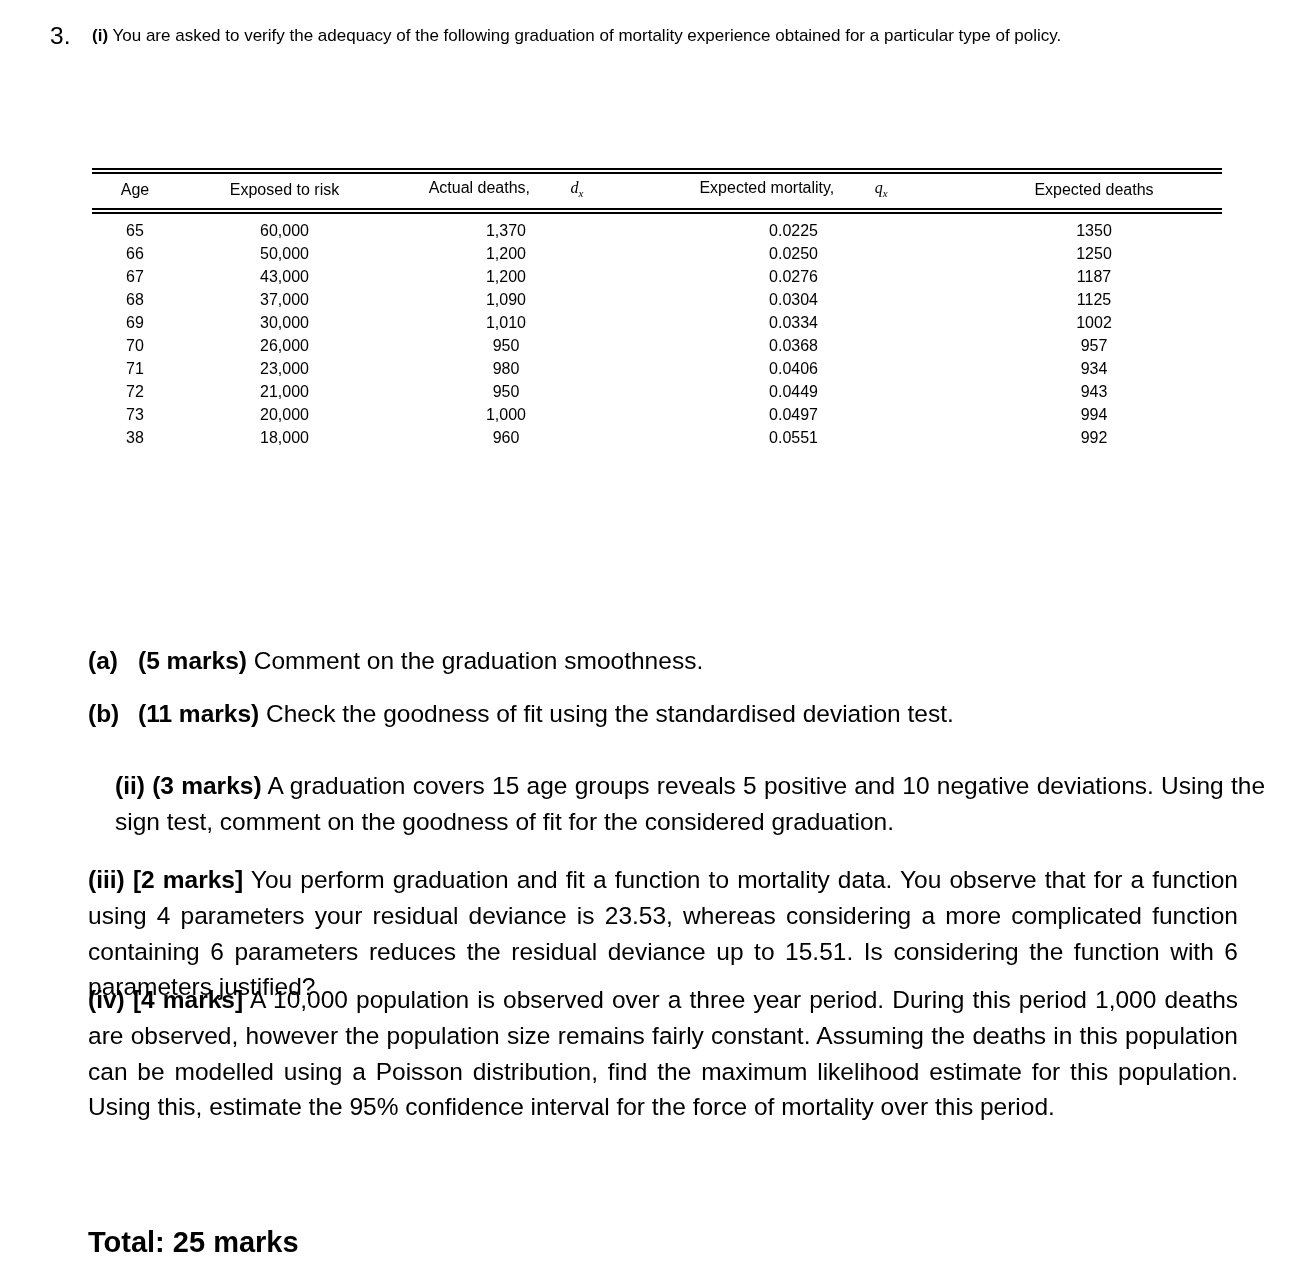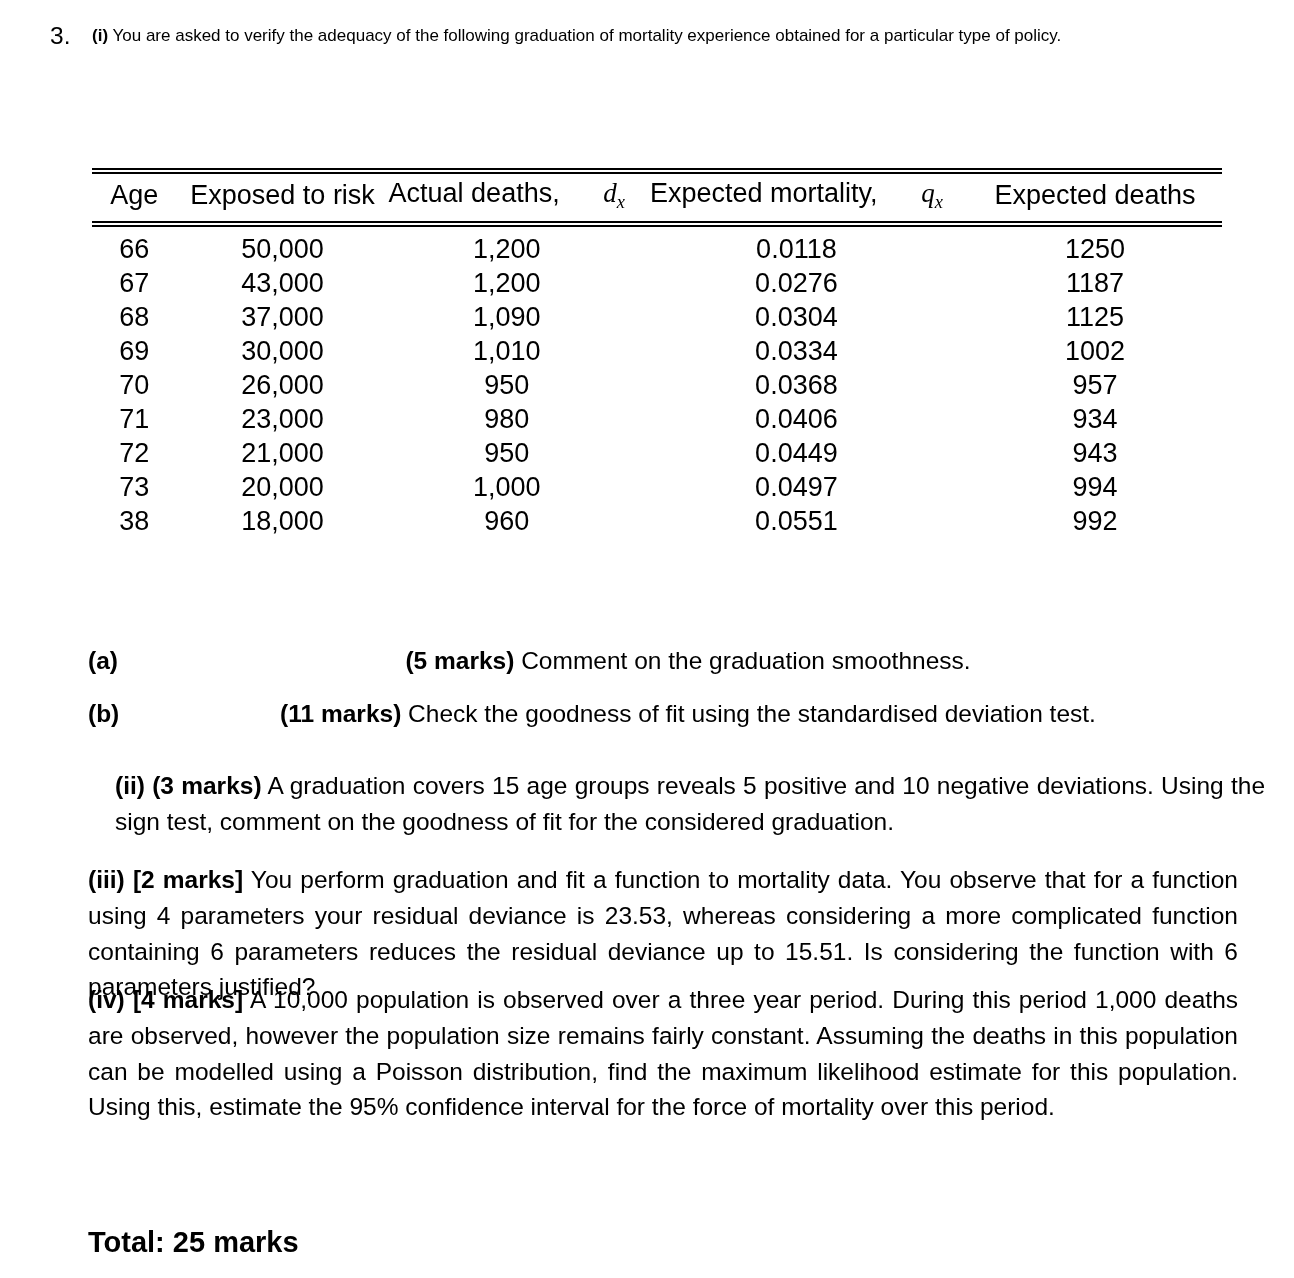--- a/index.html
+++ b/index.html
@@ -49,21 +49,21 @@
   
   .tablewrap {
     position: absolute;
     left: 92px;
     top: 168px;
     width: 1130px;
   }
   table.data {
     border-collapse: collapse;
     width: 100%;
-    font-size: 27px;
+    font-size: 16px;
   }
   table.data thead tr.hdr th {
     font-weight: normal;
     padding: 6px 0 9px 0;
     text-align: center;
     white-space: nowrap;
   }
   .toprule {
     border-top: 2px solid #000;
     border-bottom: 2px solid #000;
@@ -115,21 +115,21 @@
     align-items: flex-start;
     margin-bottom: 21px;
     font-size: 24.5px;
     line-height: 1.3;
   }
   .subitem .lbl {
     flex: 0 0 auto;
     width: 50px;
     font-weight: bold;
   }
-  .subitem .txt { flex: 1 1 auto; text-align: center; }
+  .subitem .txt { flex: 1 1 auto; }
 
   
   .para {
     position: absolute;
     left: 88px;
     width: 1150px;
     font-size: 24.5px;
     line-height: 1.46;
     text-align: justify;
     text-justify: inter-word;
@@ -175,24 +175,31 @@
           <th><span>Actual deaths,</span> <span class="math"><span>d</span><sub>x</sub></span></th>
           <th><span>Expected mortality,</span> <span class="math"><span>q</span><sub>x</sub></span></th>
           <th>Expected deaths</th>
         </tr>
         <tr class="midrule">
             <td colspan="5"></td>
           </tr>
       </thead>
       <tbody id="table-body">
           <tr>
+            <td>65</td>
+            <td>60,000</td>
+            <td>1,370</td>
+            <td>0.0225</td>
+            <td>1350</td>
+          </tr>
+          <tr>
             <td>66</td>
             <td>50,000</td>
             <td>1,200</td>
-            <td>0.0118</td>
+            <td>0.0250</td>
             <td>1250</td>
           </tr>
           <tr>
             <td>67</td>
             <td>43,000</td>
             <td>1,200</td>
             <td>0.0276</td>
             <td>1187</td>
           </tr>
           <tr>

